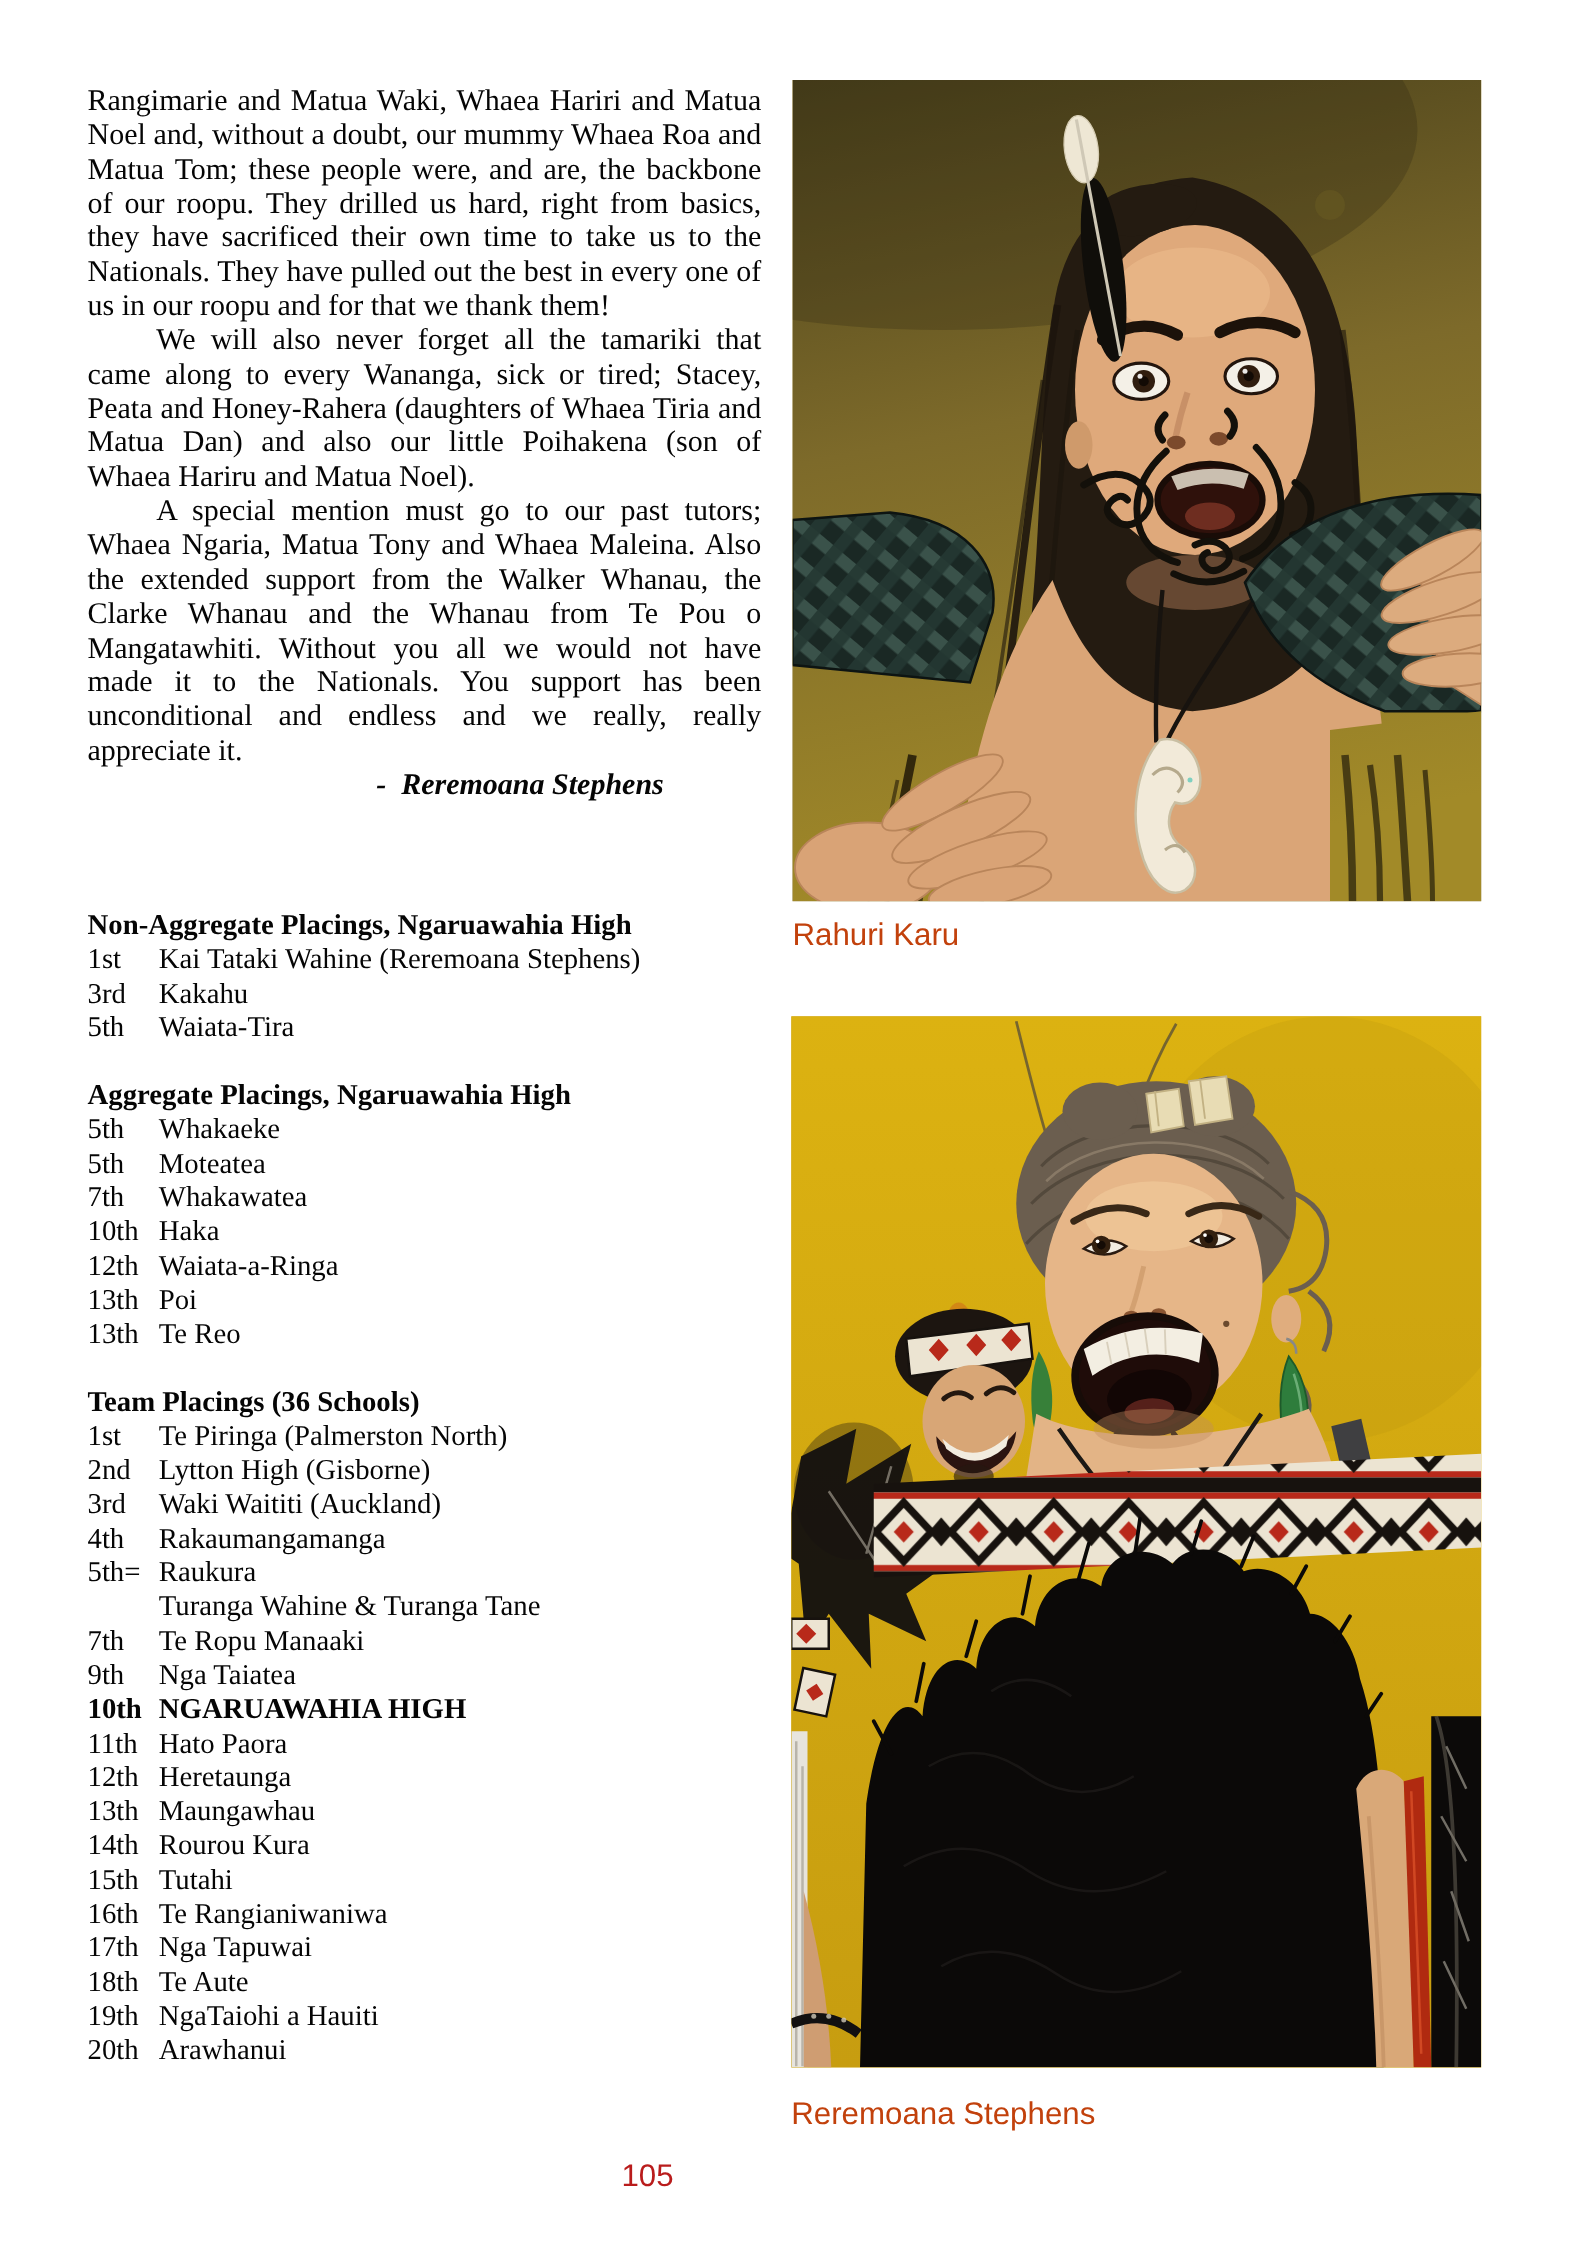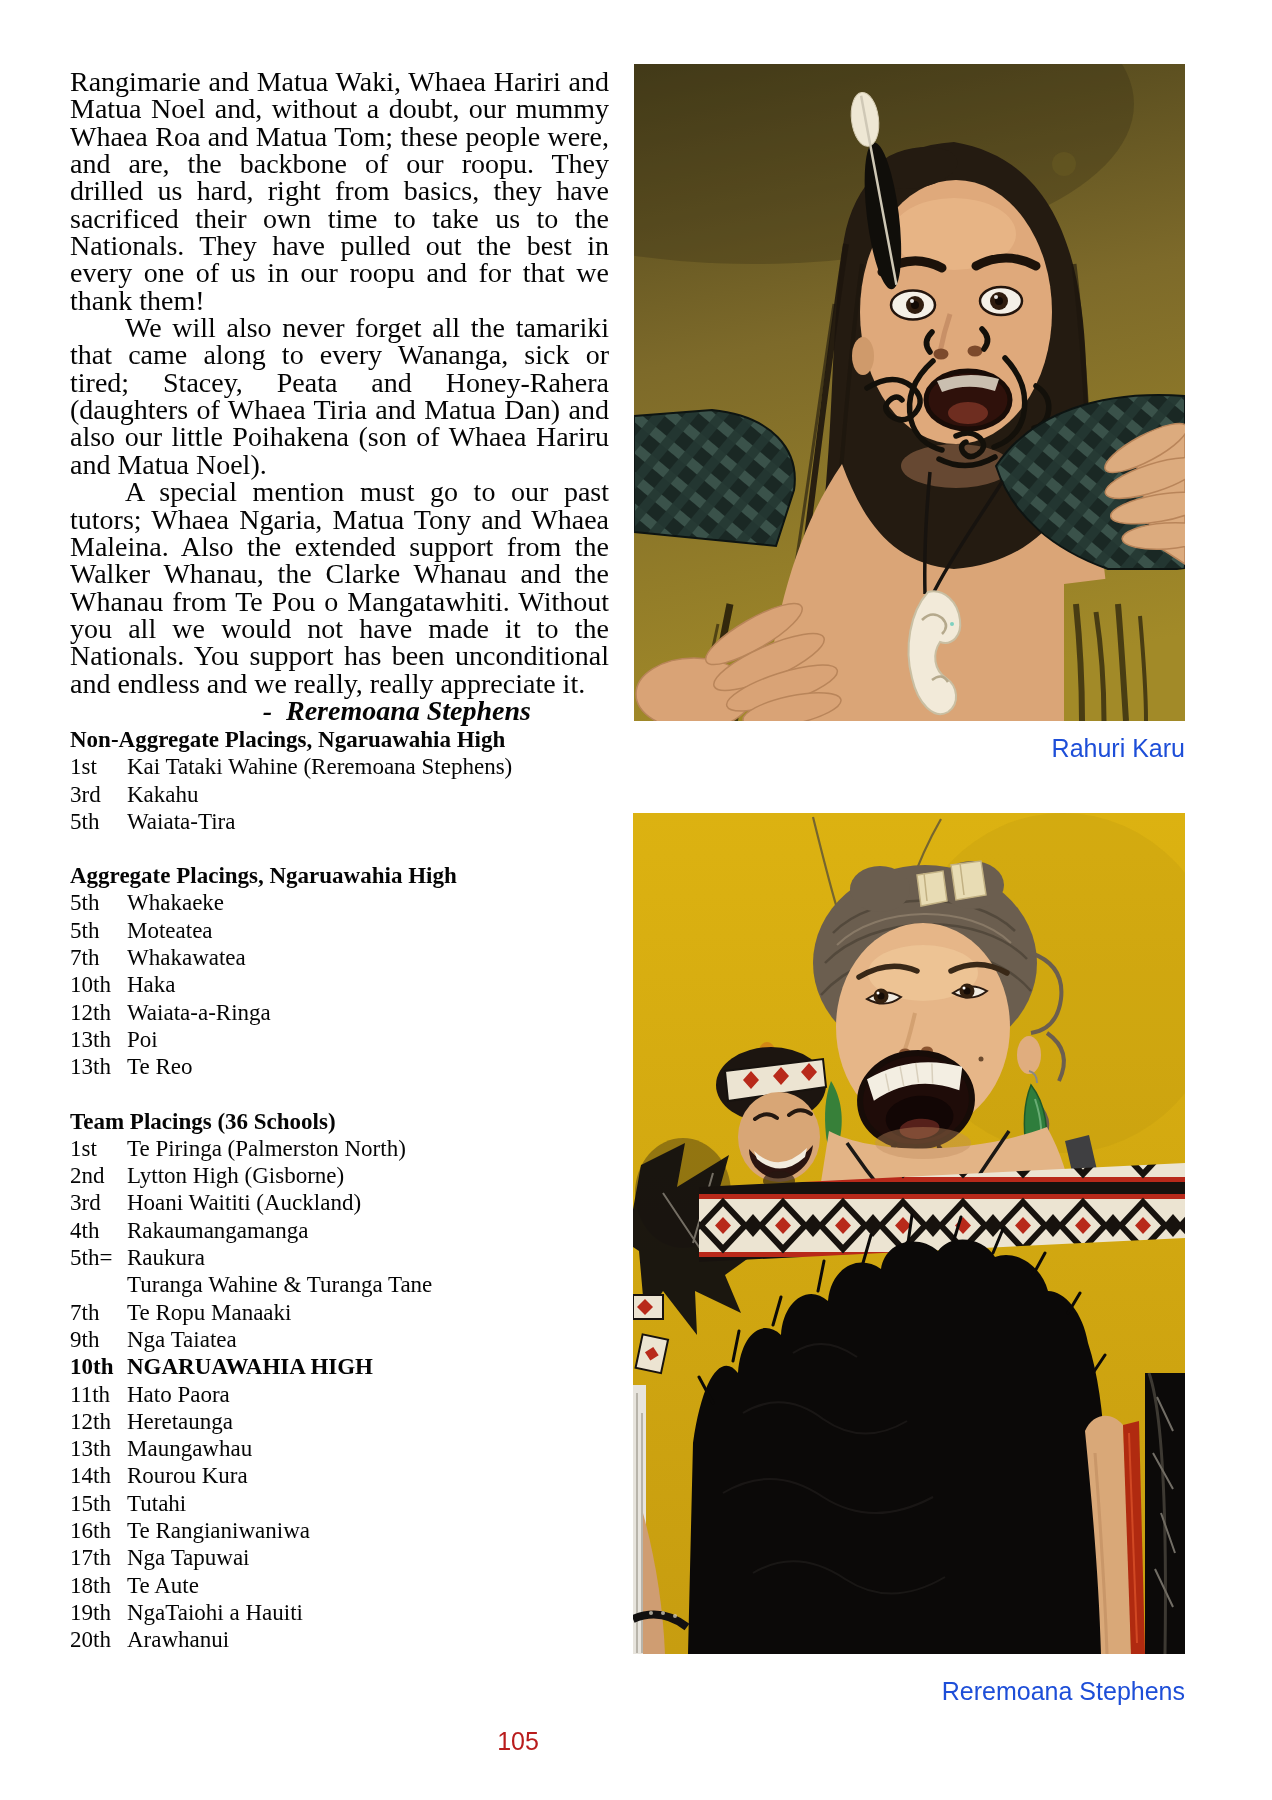--- a/index.html
+++ b/index.html
@@ -3,39 +3,39 @@
 <meta charset="utf-8">
 <style>
   * { margin:0; padding:0; box-sizing:border-box; }
   html,body { background:#e8e8e8; }
   .page {
     position:relative; width:1272px; height:1800px; background:#ffffff;
     font-family:"Liberation Serif", serif; color:#050505; overflow:hidden;
     margin:0 auto;
   }
   .article { position:absolute; left:70px; top:68px; width:539px;
-             font-size:28px; line-height:27.35px; }
+             font-size:24px; line-height:27.35px; }
   .body-para { text-align:justify; }
   .body-para.indented { text-indent:55px; }
   .signature { font-weight:bold; font-style:italic; text-align:right;
                padding-right:78px; white-space:pre; }
   .placings { position:absolute; left:70px; top:726px; width:545px;
               font-size:23px; line-height:27.3px; }
   .placings-section { margin-bottom:27px; }
   .placings-heading { font-weight:bold; }
   .placings-row { display:flex; }
   .placings-row .rank { flex:0 0 57px; width:57px; }
   .placings-row .name { flex:1; }
   .placings-row.bold { font-weight:bold; }
   .photo { position:absolute; overflow:hidden; background:#8a7526; }
   .photo svg { display:block; width:100%; height:100%; }
   #photo1 { left:634px; top:64px;  width:551px; height:657px; }
   #photo2 { left:633px; top:813px; width:552px; height:841px; background:#d0a511; }
   .caption { position:absolute; font-family:"Liberation Sans", sans-serif;
-             font-size:25px; line-height:30px; text-align:right; color:#1d4ed8; }
+             font-size:25px; line-height:30px; text-align:left; color:#c2410c; }
   #caption1 { left:634px; top:733px; width:551px; }
   #caption2 { left:633px; top:1676px; width:552px; }
   .page-number { position:absolute; left:0; top:1727px; width:1036px;
                  text-align:center; font-family:"Liberation Sans", sans-serif;
                  font-size:25px; color:#b91c1c; }
 </style>
 </head>
 <body>
 
 <div class="page">
@@ -101,21 +101,21 @@
         <div class="placings-row">
           <span class="rank">1st</span>
           <span class="name">Te Piringa (Palmerston North)</span>
         </div>
         <div class="placings-row">
           <span class="rank">2nd</span>
           <span class="name">Lytton High (Gisborne)</span>
         </div>
         <div class="placings-row">
           <span class="rank">3rd</span>
-          <span class="name">Hoani Waititi (Auckland)</span>
+          <span class="name">Waki Waititi (Auckland)</span>
         </div>
         <div class="placings-row">
           <span class="rank">4th</span>
           <span class="name">Rakaumangamanga</span>
         </div>
         <div class="placings-row">
           <span class="rank">5th=</span>
           <span class="name">Raukura</span>
         </div>
         <div class="placings-row">

